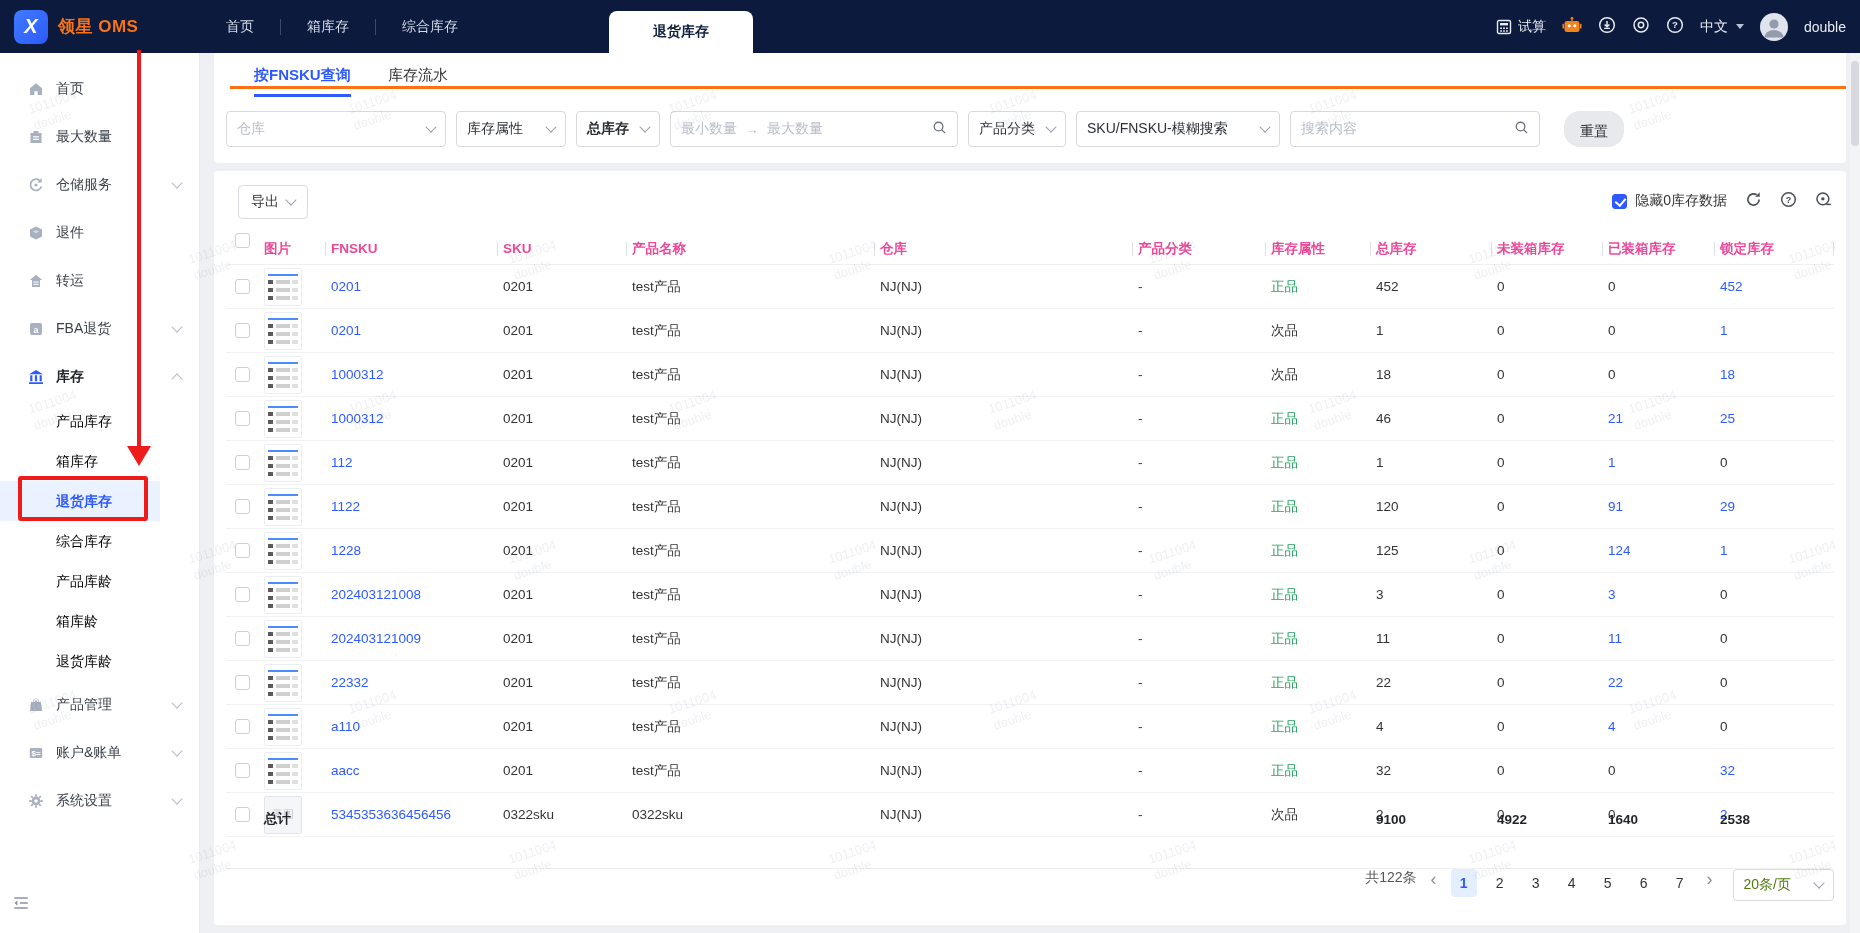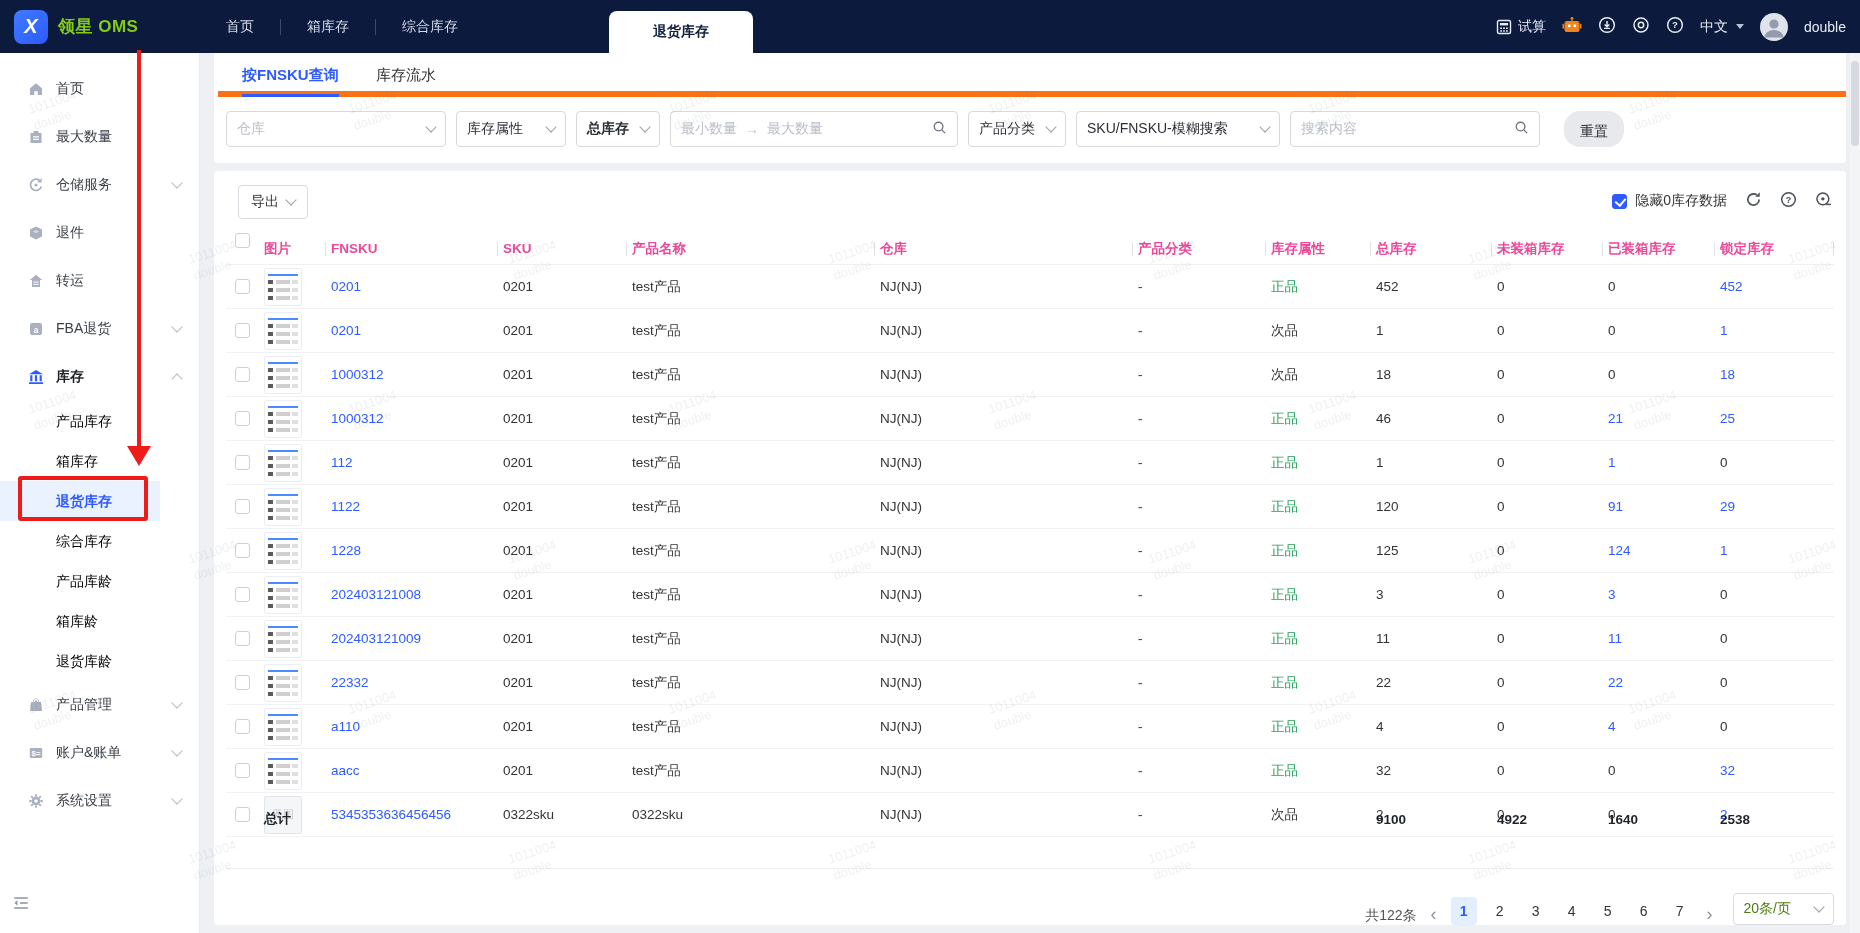--- a/index.html
+++ b/index.html
@@ -2,21 +2,21 @@
 <html><head>
 <meta charset="utf-8">
 <style>
   *{margin:0;padding:0;box-sizing:border-box}
   html,body{width:1860px;height:933px}
   body{position:relative;overflow:hidden;font-family:"Liberation Sans","DejaVu Sans",sans-serif;background:#eef0f4;font-size:14px;color:#333}
   
   .topbar{position:absolute;left:0;top:0;width:1860px;height:53px;background:#0c1b3d;display:flex;align-items:center;z-index:60}
   .brand{display:flex;align-items:center;gap:10px;padding-left:14px;width:200px}
   .logo{width:34px;height:34px;border-radius:8px;background:linear-gradient(135deg,#3f7bff,#2e5aff);color:#fff;font-weight:bold;font-size:20px;font-style:italic;display:flex;align-items:center;justify-content:center}
-  .brand-name{color:#84cc16;font-size:17px;font-weight:bold;letter-spacing:.5px}
+  .brand-name{color:#f97316;font-size:17px;font-weight:bold;letter-spacing:.5px}
   .tb-nav{display:flex;align-items:center;height:53px}
   .tb-tab{color:#d6dcea;padding:0 26px;cursor:pointer;white-space:nowrap}
   .tb-sep{width:1px;height:16px;background:#3a4a6e}
   .tb-tab.active{margin-left:125px;align-self:flex-end;height:42px;background:#fff;color:#10203f;font-weight:600;border-radius:8px 8px 0 0;display:flex;align-items:center;padding:0 44px}
   .tb-right{position:absolute;right:14px;top:0;height:53px;display:flex;align-items:center;gap:16px;color:#e8ecf5}
   .tb-ico{display:flex;align-items:center;gap:6px;color:#e8ecf5}
   .tb-ico svg{display:block}
   .avatar{width:28px;height:28px;border-radius:50%;background:#dfe3ec;display:flex;align-items:center;justify-content:center;overflow:hidden}
   .caret-w{width:0;height:0;border-left:4px solid transparent;border-right:4px solid transparent;border-top:5px solid #b9c2d6;margin-left:2px}
   
@@ -29,21 +29,21 @@
   .s-sub.active{color:#2e5aff;font-weight:700;background:#eaf1ff;width:160px}
   .chev{position:absolute;right:18px;width:8px;height:8px;border-right:1.5px solid #b6bcc8;border-bottom:1.5px solid #b6bcc8}
   .chev.down{transform:rotate(45deg);margin-top:-4px}
   .chev.up{transform:rotate(-135deg);margin-top:4px}
   .collapse-ic{position:absolute;left:12px;bottom:18px;color:#8a93a6}
   
   .card{position:absolute;background:#fff;border-radius:4px}
   #card1{left:214px;top:53px;width:1632px;height:110px;border-radius:0 0 4px 4px}
   #card2{left:214px;top:171px;width:1632px;height:754px}
   
-  .ptabs{position:absolute;left:4px;top:0;right:0;height:44px;border-bottom:6px solid #f97316}
+  .ptabs{position:absolute;left:16px;top:0;right:0;height:36px;border-bottom:3px solid #f97316}
   .ptab{position:absolute;top:0;height:44px;line-height:44px;font-size:15px;cursor:pointer}
   #tab-fnsku{left:24px;color:#2e5aff;font-weight:700}
   #tab-fnsku::after{content:"";position:absolute;left:0;right:0;bottom:0;height:3px;background:#2e5aff}
   #tab-flow{left:158px;color:#333}
   
   .filters{position:absolute;left:12px;top:58px;display:flex;gap:10px;align-items:center}
   .fbox{height:36px;border:1px solid #d9d9d9;border-radius:4px;background:#fff;display:flex;align-items:center;padding:0 10px;gap:8px}
   .fbox .ph{color:#b9bec8}
   .fbox .val{color:#2b2f36}
   .fbox .val.strong{font-weight:600}
@@ -72,21 +72,21 @@
   .td.good{color:#23a25a}
   .c-cb{display:flex;justify-content:center;padding-left:0}
   .thumb{width:38px;height:38px;border:1px solid #ebedf0;background:#fff;position:relative;border-radius:2px}
   .thumb i{position:absolute;left:3px;right:3px}
   .t-b{top:5px;height:2px;background:#4a8cff}
   .t-r{height:4px;background:linear-gradient(90deg,#5a5a5a 0 5px,transparent 5px 8px,#cfcfcf 8px 22px,transparent 22px 24px,#e0e0e0 24px 100%)}
   .thumb.noimg{background:#f5f6f8;border-color:#e3e5e9;display:flex;align-items:center;justify-content:center;color:#c3c7cd;font-size:11px}
   .trow-total{position:absolute;top:632px;left:12px;width:1608px;height:32px;font-size:13.5px;color:#1f2329}
   .trow-total .td{font-weight:700}
   
-  .pagination{position:absolute;top:697px;left:12px;right:12px;height:57px;border-top:1px solid #f0f0f0;display:flex;align-items:flex-end;justify-content:flex-end;gap:10px;color:#555}
+  .pagination{position:absolute;top:697px;left:12px;right:12px;height:57px;border-top:1px solid #f0f0f0;display:flex;align-items:flex-start;justify-content:flex-end;gap:10px;color:#555}
   .pg-arrow{font-size:18px;color:#8a8f98;padding:0 4px;cursor:pointer}
   .pg-num{min-width:26px;height:28px;line-height:28px;text-align:center;border-radius:4px;color:#333;cursor:pointer}
   .pg-num.active{background:#e3eeff;color:#2e5aff;font-weight:600}
   .pg-size{height:32px;border:1px solid #d8dbe0;border-radius:4px;padding:0 10px;display:flex;align-items:center;gap:24px;color:#4d7c0f;cursor:pointer;margin-left:6px}
   
   #wm{position:absolute;left:0;top:53px;right:0;bottom:0;overflow:hidden;pointer-events:none;z-index:50}
   .wm-tile{position:absolute;transform:rotate(-18deg);color:#3c465a;opacity:.08;font-size:13px;line-height:17px}
   .anno{position:absolute;z-index:100;pointer-events:none}
   #red-line{left:137px;top:50px;width:4px;height:398px;background:#ee1b1b}
   #red-head{left:127px;top:446px;width:0;height:0;border-left:12px solid transparent;border-right:12px solid transparent;border-top:20px solid #ee1b1b}

